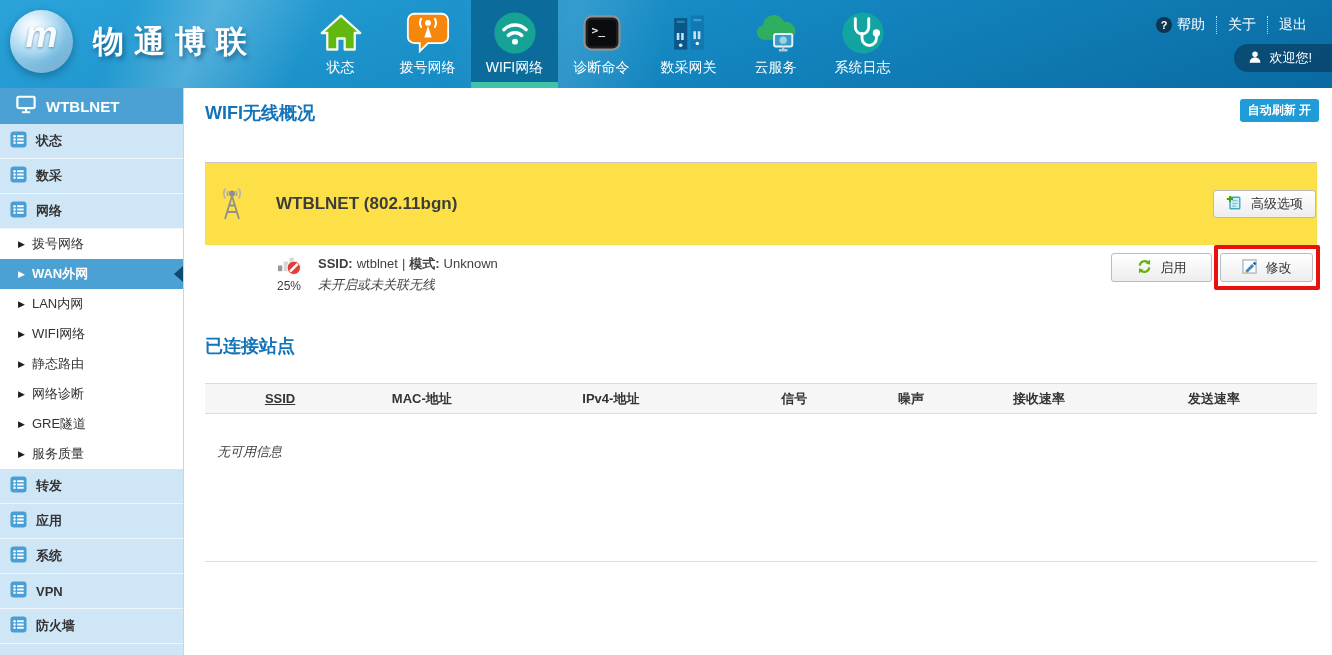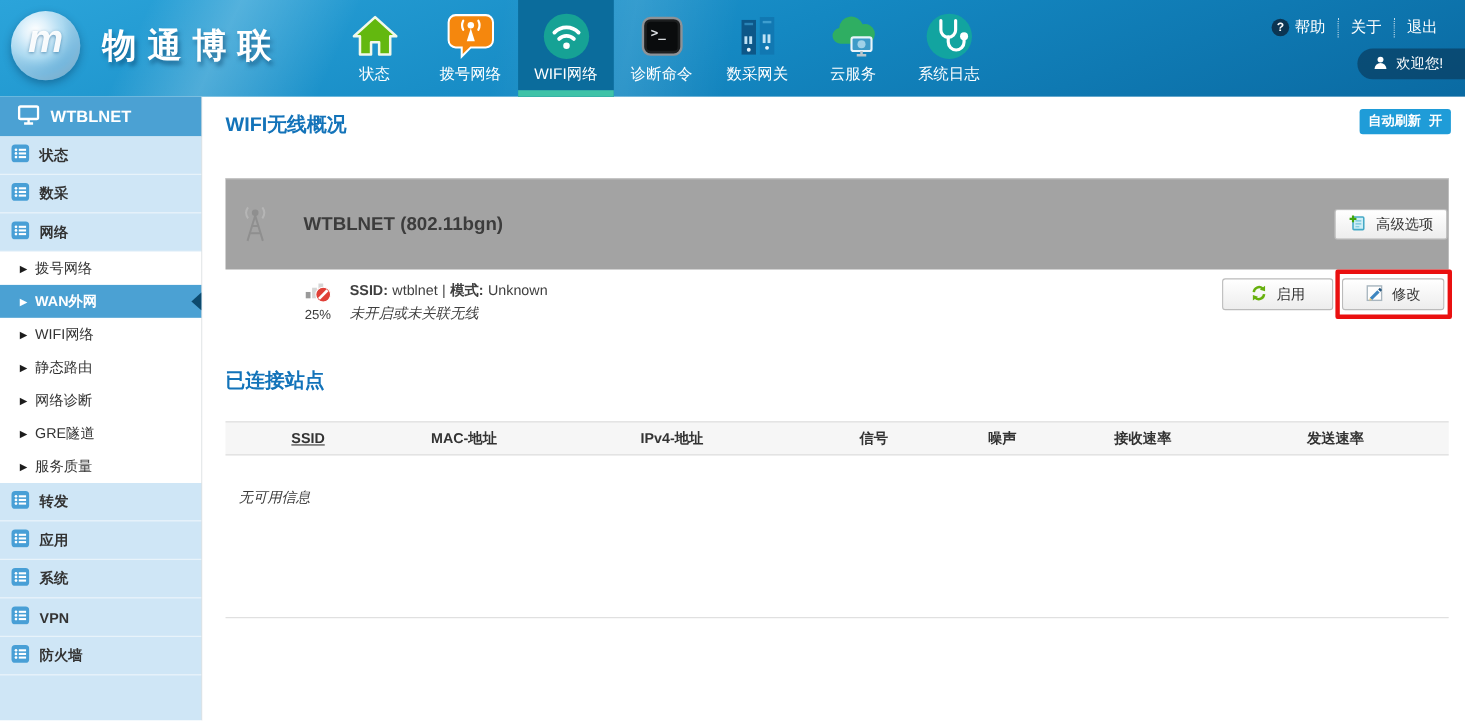--- a/index.html
+++ b/index.html
@@ -59,24 +59,24 @@
   .side-sub.selected .caret { color: #fff; }
   .side-sub.selected::after { content: ""; position: absolute; right: 0; top: 50%; margin-top: -8px;
     border-top: 8px solid transparent; border-bottom: 8px solid transparent; border-right: 9px solid #0d4a6e; }
   .side-filler { flex: 1; border-bottom: none; }
 
   
   .content { position: absolute; left: 184px; top: 88px; right: 0; bottom: 0; background: #fff; }
   .page-title { position: absolute; left: 21px; top: 13px; font-size: 18px; font-weight: bold; color: #1373b9; }
   .auto-refresh { position: absolute; right: 13px; top: 11px; background: #1f9cd8; color: #fff;
     font-size: 12px; font-weight: bold; padding: 3px 8px; border-radius: 3px; border: none;
-    cursor: pointer; font-family: Liberation Mono, monospace; }
+    cursor: pointer; font-family: Liberation Sans, sans-serif; }
 
   .panel-head { position: absolute; left: 21px; right: 15px; top: 74px; height: 83px;
-    background: #a3a3a3; border-top: 1px solid #c9c9c9; display: flex; align-items: center; }
+    background: #fde047; border-top: 1px solid #c9c9c9; display: flex; align-items: center; }
   .tower-wrap { margin-left: 9px; display: flex; align-items: center; }
   .panel-title { margin-left: 26px; font-size: 17px; font-weight: bold; color: #3c3c3c; }
 
   .btn { display: inline-flex; align-items: center; justify-content: center; gap: 9px;
     background: linear-gradient(#ffffff, #ededed); border: 1px solid #bbb; border-radius: 3px;
     font-size: 13px; color: #333; padding: 5px 12px; cursor: pointer; font-family: inherit; }
   .adv-btn { margin-left: auto; margin-right: 1px; height: 28px; }
 
   .radio-row { position: absolute; left: 21px; right: 15px; top: 157px; height: 70px; }
   .sig-icon { position: absolute; left: 72px; top: 6px; }
@@ -271,20 +271,24 @@
     <div class="side-sub">
       <span class="caret"></span>
       <span>拨号网络</span>
     </div>
     <div class="side-sub selected">
       <span class="caret"></span>
       <span>WAN外网</span>
     </div>
     <div class="side-sub">
       <span class="caret"></span>
+      <span>LAN内网</span>
+    </div>
+    <div class="side-sub">
+      <span class="caret"></span>
       <span>WIFI网络</span>
     </div>
     <div class="side-sub">
       <span class="caret"></span>
       <span>静态路由</span>
     </div>
     <div class="side-sub">
       <span class="caret"></span>
       <span>网络诊断</span>
     </div>

